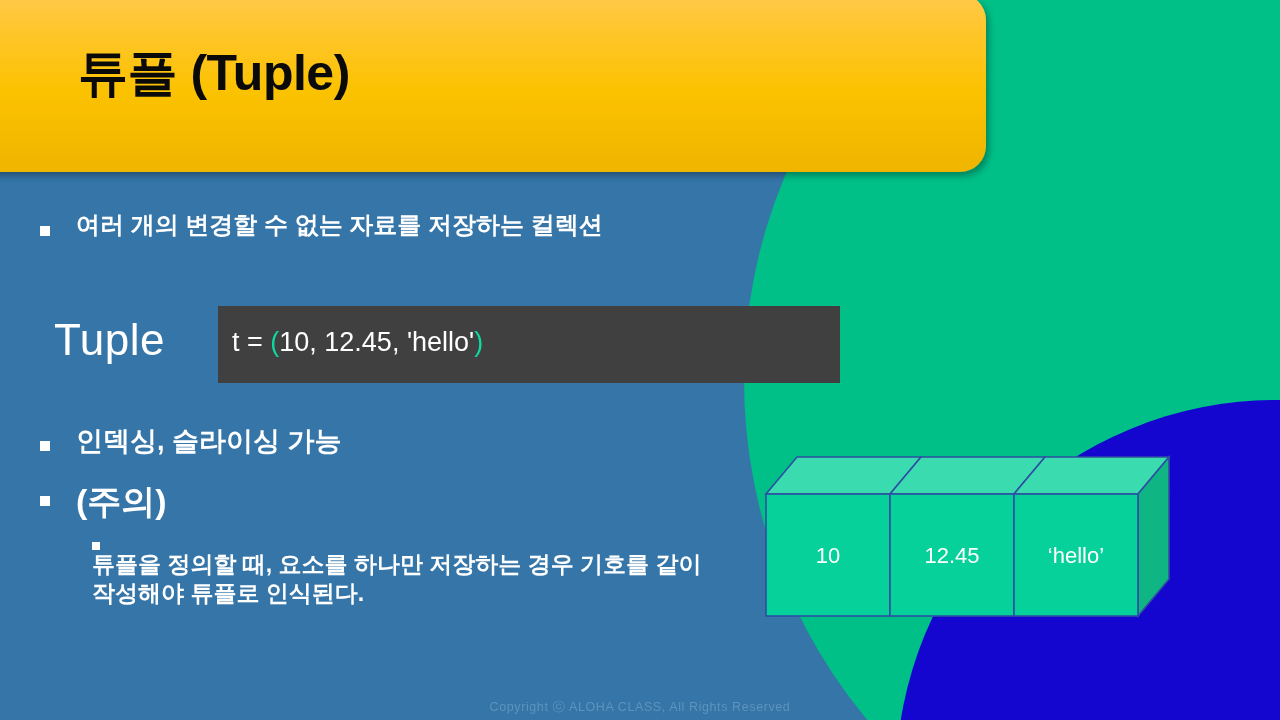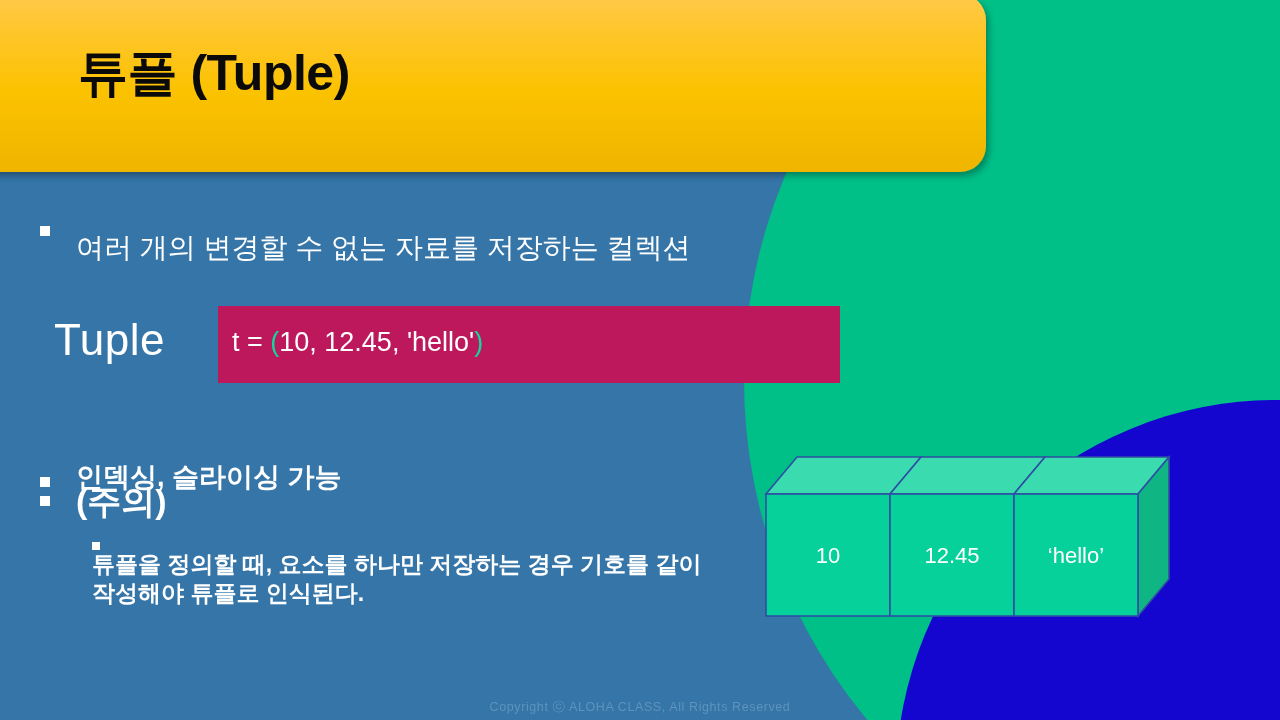--- a/index.html
+++ b/index.html
@@ -51,41 +51,41 @@
     color:#FFFFFF;
   }
   .sq{
     display:inline-block;flex:0 0 auto;
     background:#FFFFFF;
   }
   .sq.l1{width:10px;height:10px;margin-top:16px;margin-right:26px;}
   .sq.l2{width:8px;height:8px;margin-top:14px;margin-right:14px;}
 
   .b1{left:40px;top:210px;}
-  .b1 .txt{font-size:28px;font-weight:normal;line-height:1.25;white-space:nowrap;margin-top:20px;}
+  .b1 .txt{font-size:24px;font-weight:bold;line-height:1.25;white-space:nowrap;}
 
-  .b2{left:40px;top:425px;margin-top:36px;}
+  .b2{left:40px;top:425px;}
   .b2 .txt{font-size:27px;font-weight:bold;line-height:1.25;white-space:nowrap;}
 
   .b3{left:40px;top:480px;}
   .b3 .txt{font-size:34px;font-weight:bold;line-height:1.25;white-space:nowrap;}
 
   .b4{left:92px;top:528px;flex-direction:column;}
   .b4 .txt{font-size:23px;font-weight:bold;line-height:1.27;max-width:620px;}
 
   
   .tuple-label{
     position:absolute;left:54px;top:318px;
     font-size:44px;color:#FFFFFF;font-weight:300;
     letter-spacing:0.5px;line-height:1;
   }
   .codebox{
     position:absolute;left:218px;top:306px;
     width:622px;height:77px;
-    background:#be185d;
+    background:#404040;
   }
   .codetext{
     position:absolute;left:14px;top:18px;
     font-size:27px;color:#FFFFFF;white-space:nowrap;line-height:1.4;
   }
   .paren{color:#0FD9A0;}
 
   
   .cubes{position:absolute;left:756px;top:445px;width:430px;height:185px;}
   .cubes svg{display:block;}

